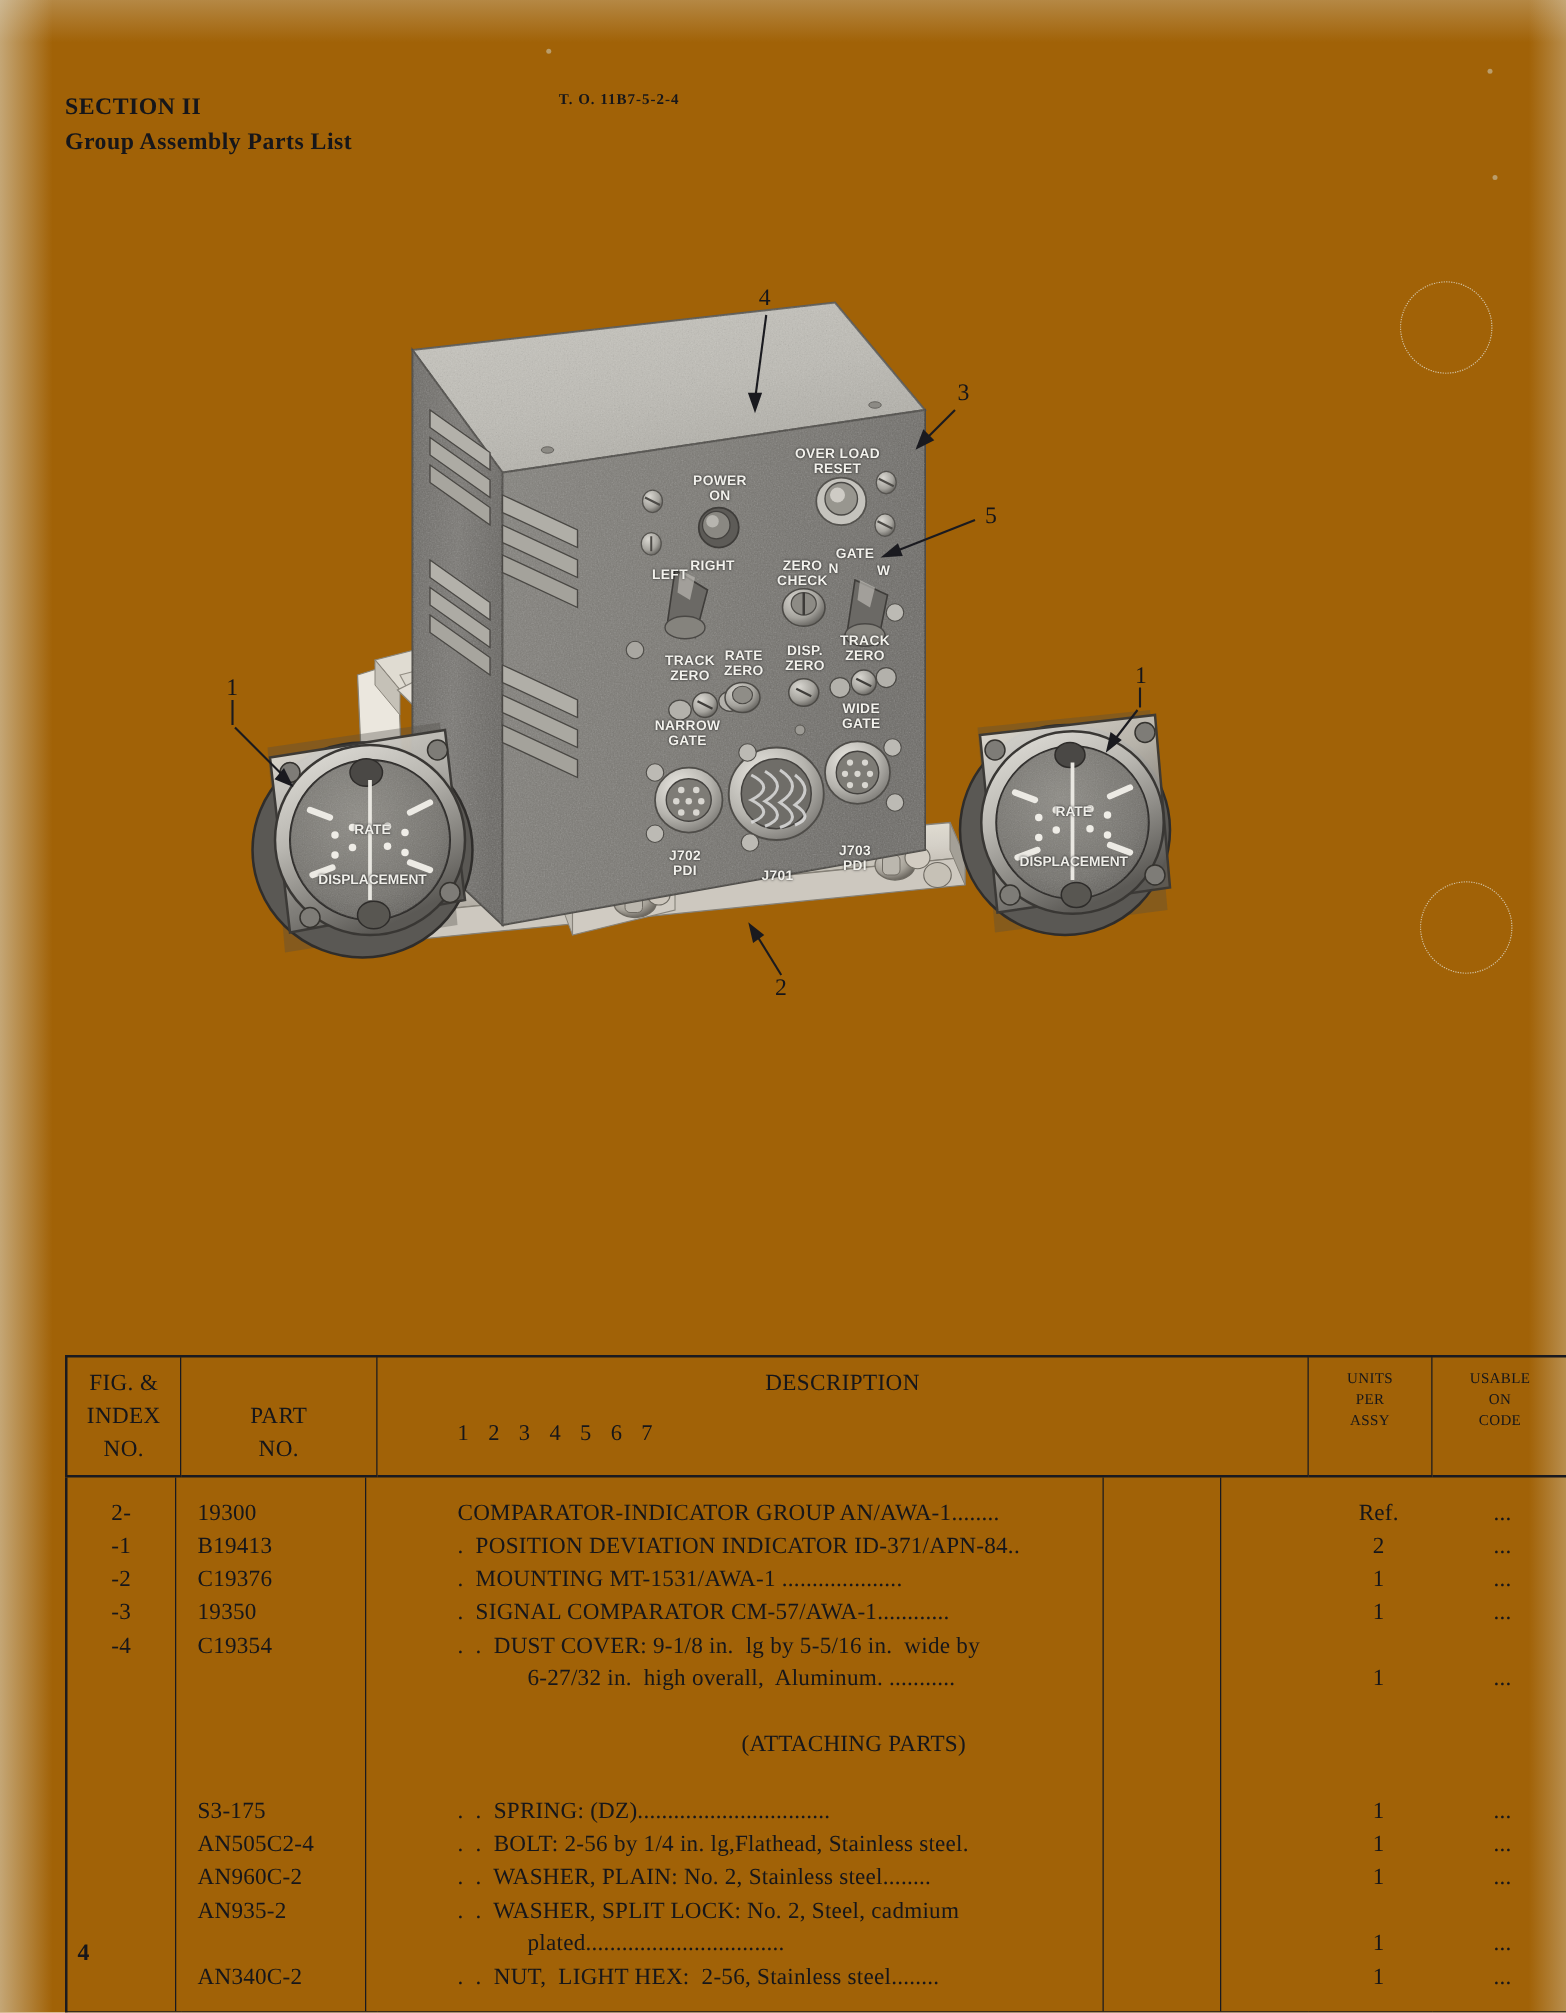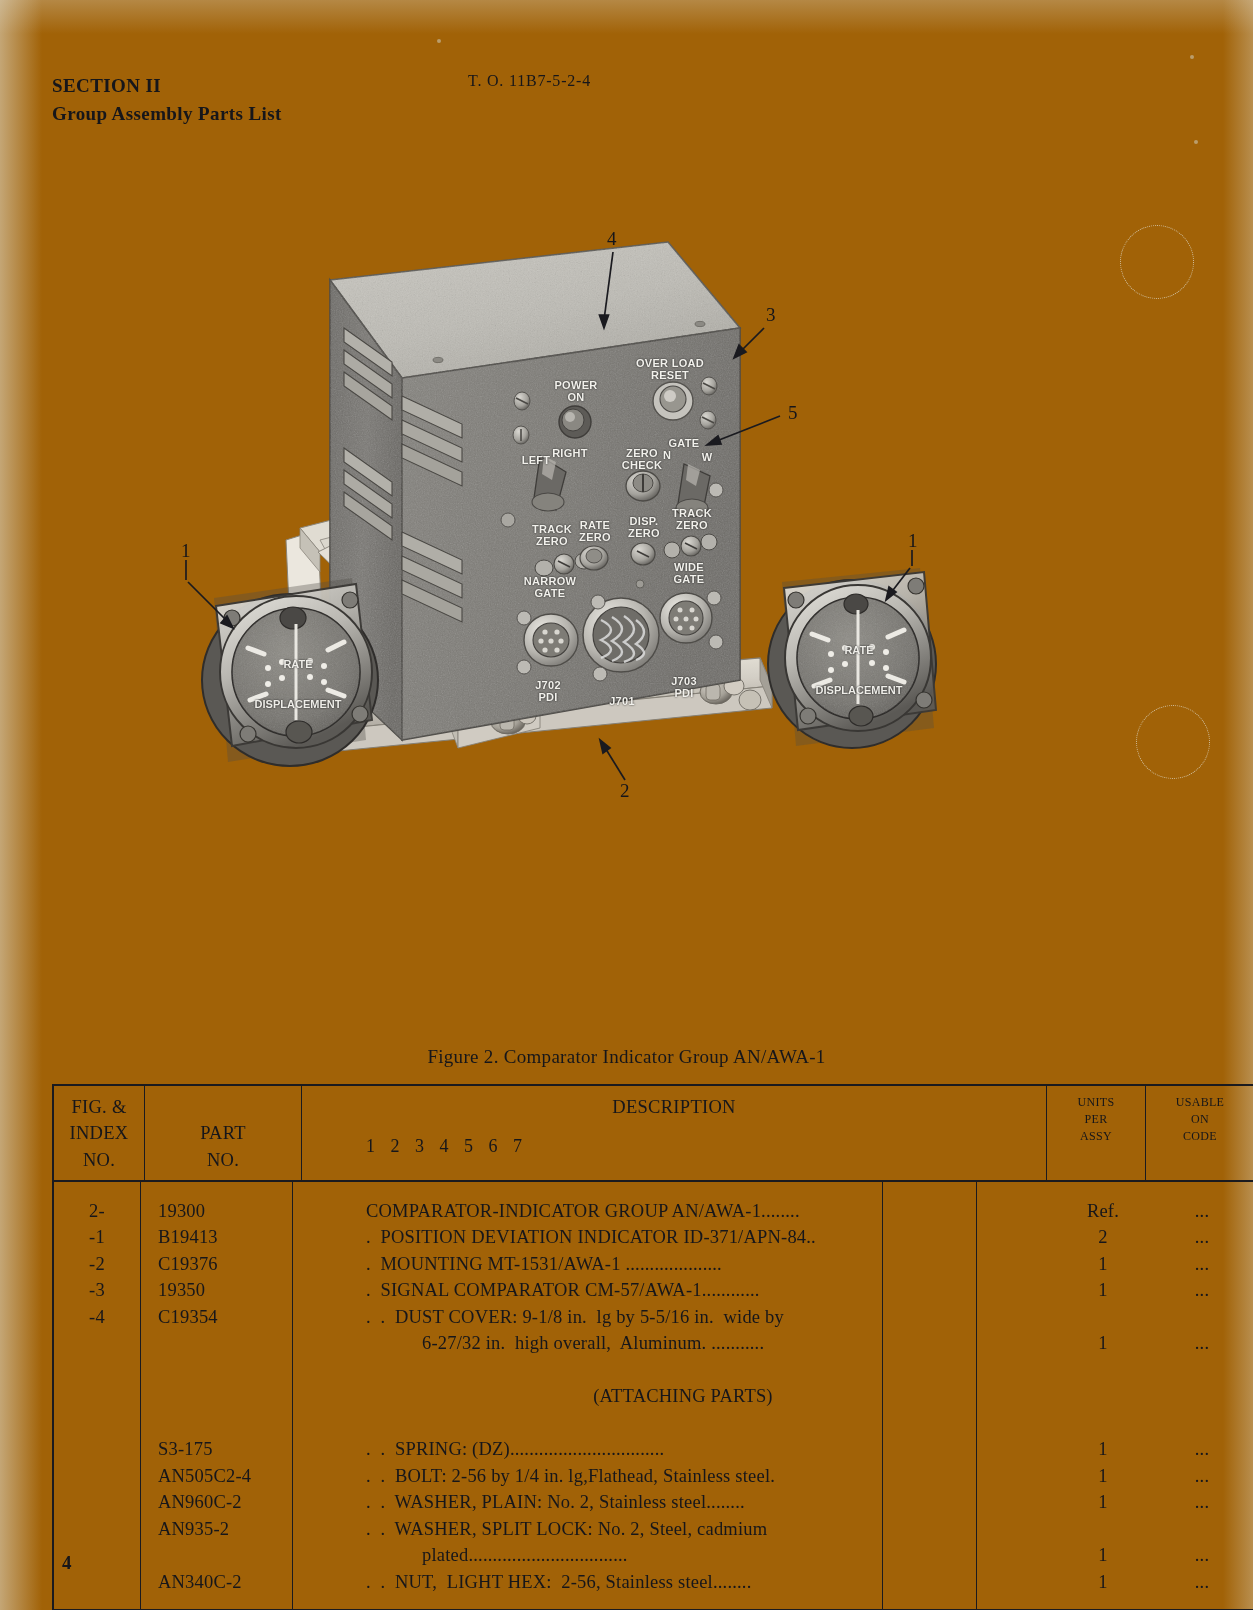--- a/index.html
+++ b/index.html
@@ -47,24 +47,24 @@
     line-height: 1.45;
   }
   .hdr-left div {
     font-size: 19px;
     letter-spacing: .4px;
     font-weight: 700;
     font-family: "Liberation Serif", serif;
   }
   .hdr-center {
     position: absolute;
-    left: 468px; top: 72px;
-    font-size: 16px;
+    left: 447px; top: 72px;
+    font-size: 12px;
     letter-spacing: .8px;
-    font-weight: 400;
+    font-weight: 700;
   }
 
   
   .figure {
     position: absolute;
     left: 0; top: 180px;
     width: 1253px; height: 840px;
   }
   .callout {
     position: absolute;
@@ -546,21 +546,20 @@
     <span class="panel-label" style="left:602px; top:516px; width:40px; font-size:11px;">J701</span>
     <span class="panel-label" style="left:664px; top:496px; width:40px; font-size:11px;">J703<br>PDI</span>
 
     
     <span class="dial-label" style="left:272px; top:478px; width:52px; font-size:11px;">RATE</span>
     <span class="dial-label" style="left:248px; top:518px; width:100px; font-size:11px;">DISPLACEMENT</span>
     <span class="dial-label" style="left:834px; top:464px; width:50px; font-size:11px;">RATE</span>
     <span class="dial-label" style="left:810px; top:504px; width:98px; font-size:11px;">DISPLACEMENT</span>
   </div>
 
-  <div class="fig-caption">Figure 2. Comparator Indicator Group AN/AWA-1</div>
 
   <table class="parts-table">
     <thead>
       <tr class="hrow">
         <th style="width:86px;">
           <span>FIG. &amp;</span><br>
           <span>INDEX</span><br>
           <span>NO.</span>
         </th>
         <th style="width:152px;">

